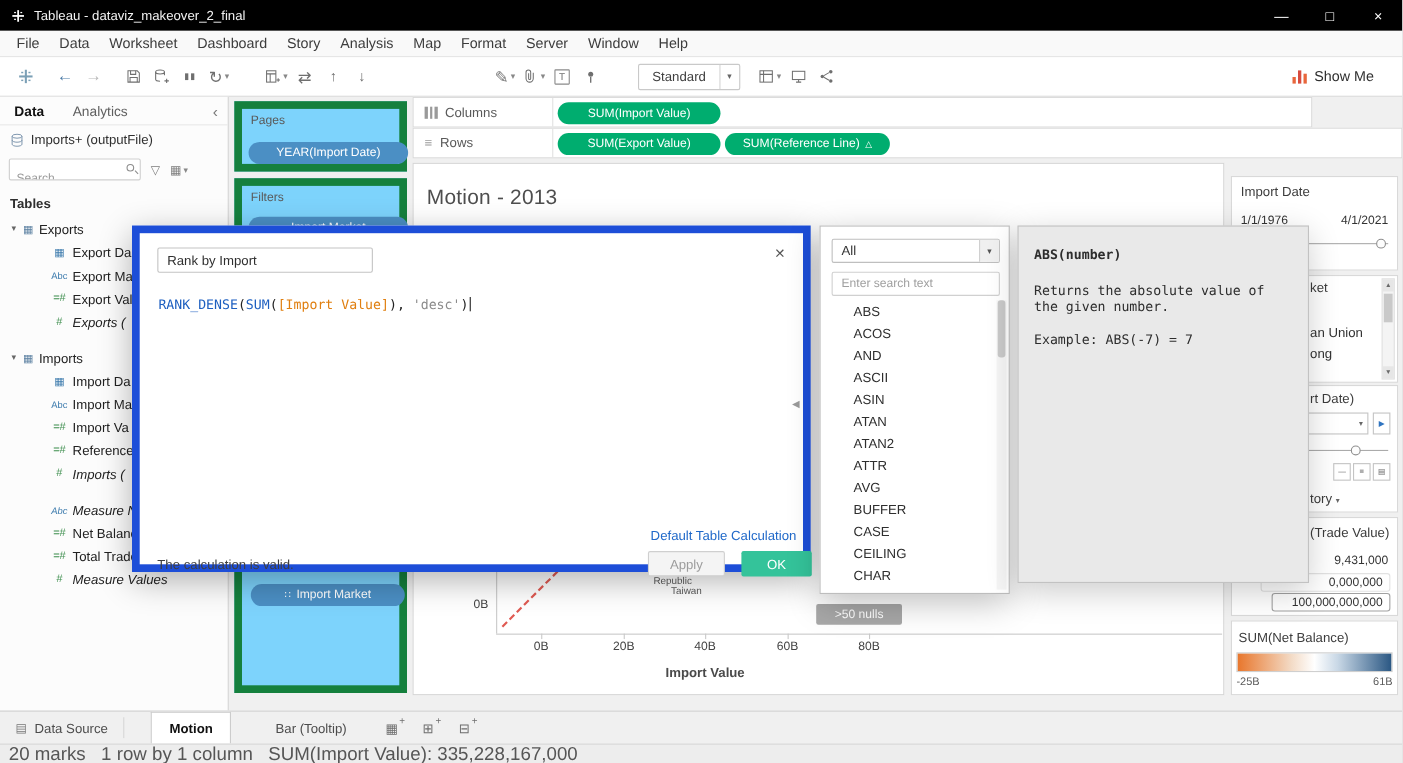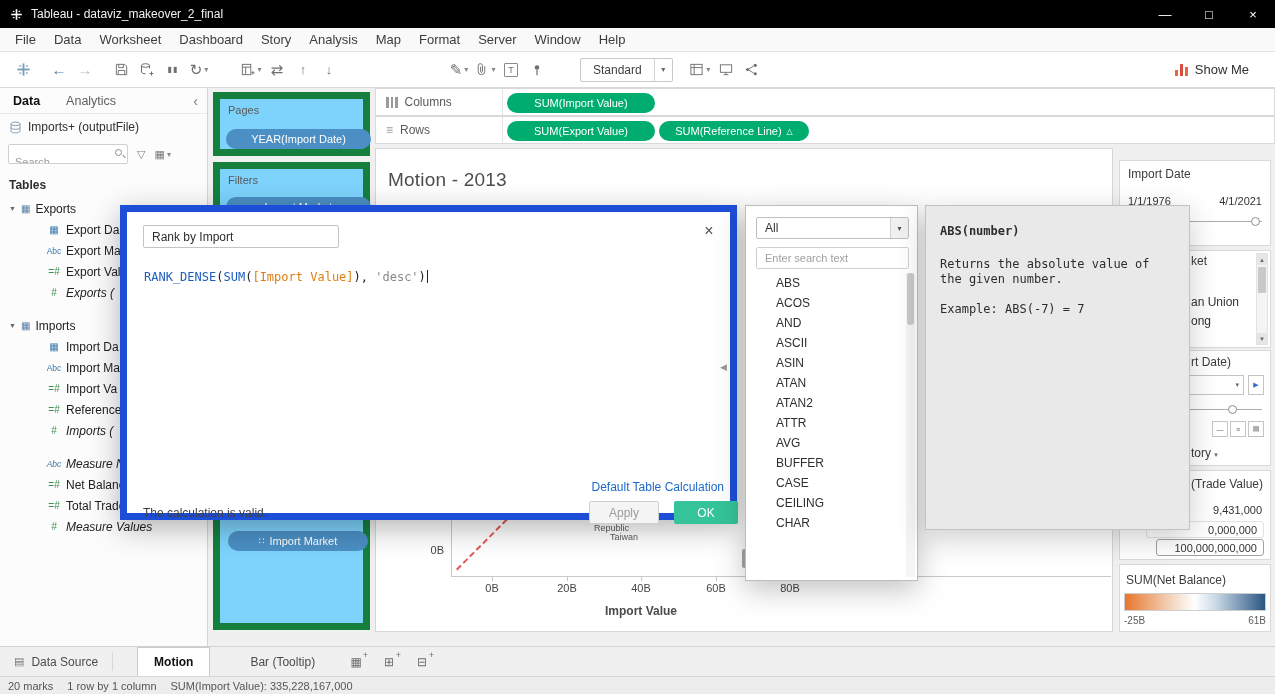--- a/index.html
+++ b/index.html
@@ -111,21 +111,21 @@
   .tok-fn{color:#1d5fc0}.tok-field{color:#e07f10}.tok-str{color:#8a8a8a}.tok-plain{color:#222}
   .cursorbar{display:inline-block;width:1px;height:13px;background:#222;vertical-align:-2px;margin-left:1px}
   .fn-collapse{position:absolute;right:3px;top:150px;font-size:9px;color:#9a9a9a}
   .tcalc-link{position:absolute;right:6px;top:268px;font-size:12px;color:var(--link-blue)}
   .calc-status{position:absolute;left:16px;top:294px;font-size:12px;color:#3f3f3f}
   .btn{position:absolute;height:23px;display:flex;align-items:center;justify-content:center;font-size:12px;border-radius:2px}
   .btn.apply{left:462px;top:289px;width:70px;background:#f4f4f4;border:1px solid #cfcfcf;color:#9c9c9c}
   .btn.ok{left:547px;top:289px;width:64px;background:var(--ok-button);color:#fff}
 
   
-  .fnpanel{left:745px;top:205px;width:173px;height:376px;background:#fff;border:1px solid #bdbdbd;box-shadow:0 8px 28px rgba(0,0,0,.25);z-index:50;overflow:hidden}
+  .fnpanel{left:745px;top:205px;width:173px;height:335px;background:#fff;border:1px solid #bdbdbd;box-shadow:0 8px 28px rgba(0,0,0,.25);z-index:50;overflow:hidden}
   .fn-select{position:absolute;left:10px;top:11px;width:153px;height:22px;border:1px solid #bfbfbf;border-radius:2px;background:#fff;display:flex;align-items:center}
   .fs-label{padding-left:8px;font-size:12px;color:#333;flex:1}
   .fs-btn{width:18px;height:100%;border-left:1px solid #d0d0d0;background:#f0f0f0;display:flex;align-items:center;justify-content:center;font-size:8px;color:#555}
   .fn-search{position:absolute;left:10px;top:41px;width:153px;height:22px;border:1px solid #d0d0d0;border-radius:2px;padding:0 8px;font-size:11px;color:#333;font-family:inherit}
   .fn-search::placeholder{color:#a0a0a0}
   .fn-list{position:absolute;left:1px;top:67px;right:13px;bottom:1px;overflow:hidden}
   .fn-item{height:20px;line-height:20px;padding-left:29px;font-size:12px;color:#2e2e2e}
   .fn-scroll{position:absolute;right:2px;top:67px;bottom:3px;width:9px;background:#f5f5f5}
   .fn-thumb{position:absolute;left:1px;top:0;width:7px;height:52px;background:#c9c9c9;border-radius:3px}
 
@@ -138,21 +138,21 @@
   
   .bottombar{left:0;top:646px;width:1275px;height:30px;background:#f0f0f0;border-top:1px solid #d2d2d2;display:flex;align-items:stretch}
   .ds-tab{display:flex;align-items:center;gap:7px;padding:0 14px;font-size:12px;color:#4c4c4c}
   .ds-ico{color:#777;font-size:11px}
   .tab-sep{width:1px;background:#d8d8d8;margin:5px 0}
   .sheettab{display:flex;align-items:center;padding:0 16px;font-size:12px;color:#4c4c4c;margin-left:24px}
   .sheettab.active{background:#fff;border:1px solid #ccc;border-bottom:none;color:#101010;font-weight:700}
   .newbtns{display:flex;align-items:center;gap:7px;margin-left:12px}
   .newbtn{position:relative;width:26px;height:22px;display:flex;align-items:center;justify-content:center;color:#6e6e6e;font-size:12px}
   .newbtn .plusmark{position:absolute;right:1px;top:-1px;font-size:9px;color:#6e6e6e}
-  .statusbar{left:0;top:676px;width:1275px;height:18px;background:#ededed;border-top:1px solid #d8d8d8;display:flex;align-items:center;font-size:11px;color:#555;gap:14px;padding-left:8px}
+  .statusbar{left:0;top:676px;width:1275px;height:18px;background:#ededed;border-top:1px solid #d8d8d8;display:flex;align-items:center;font-size:17px;color:#555;gap:14px;padding-left:8px}
 </style>
 </head>
 <body>
 
 <div class="screen">
 
   <div class="titlebar abs">
     <span class="tb-logo">
         <svg width="13" height="13" viewBox="0 0 16 16" fill="#fff">
           <rect x="7" y="1.5" width="2" height="13"></rect>
@@ -390,21 +390,21 @@
     <div class="card-label">Filters</div>
     <span class="pill blue" style="left:6px;top:28px;width:145px">Import Market</span>
   </div>
   <div class="card" style="left:213px;top:288px;width:157px;height:342px">
     <span class="pill blue" style="left:8px;top:236px;width:140px">
         <span class="picon">∷</span>
         <span>Import Market</span>
       </span>
   </div>
 
-  <div class="shelfrow" style="left:375px;top:88px;width:900px;height:28px">
+  <div class="shelfrow" style="left:375px;top:88px;width:818px;height:28px">
     <div class="shelf-head">
         <span class="cols-ico">
           <i></i>
           <i></i>
           <i></i>
         </span>
         <span>Columns</span>
       </div>
     <span class="pill green" style="left:131px;top:4px;width:148px">SUM(Import Value)</span>
   </div>

